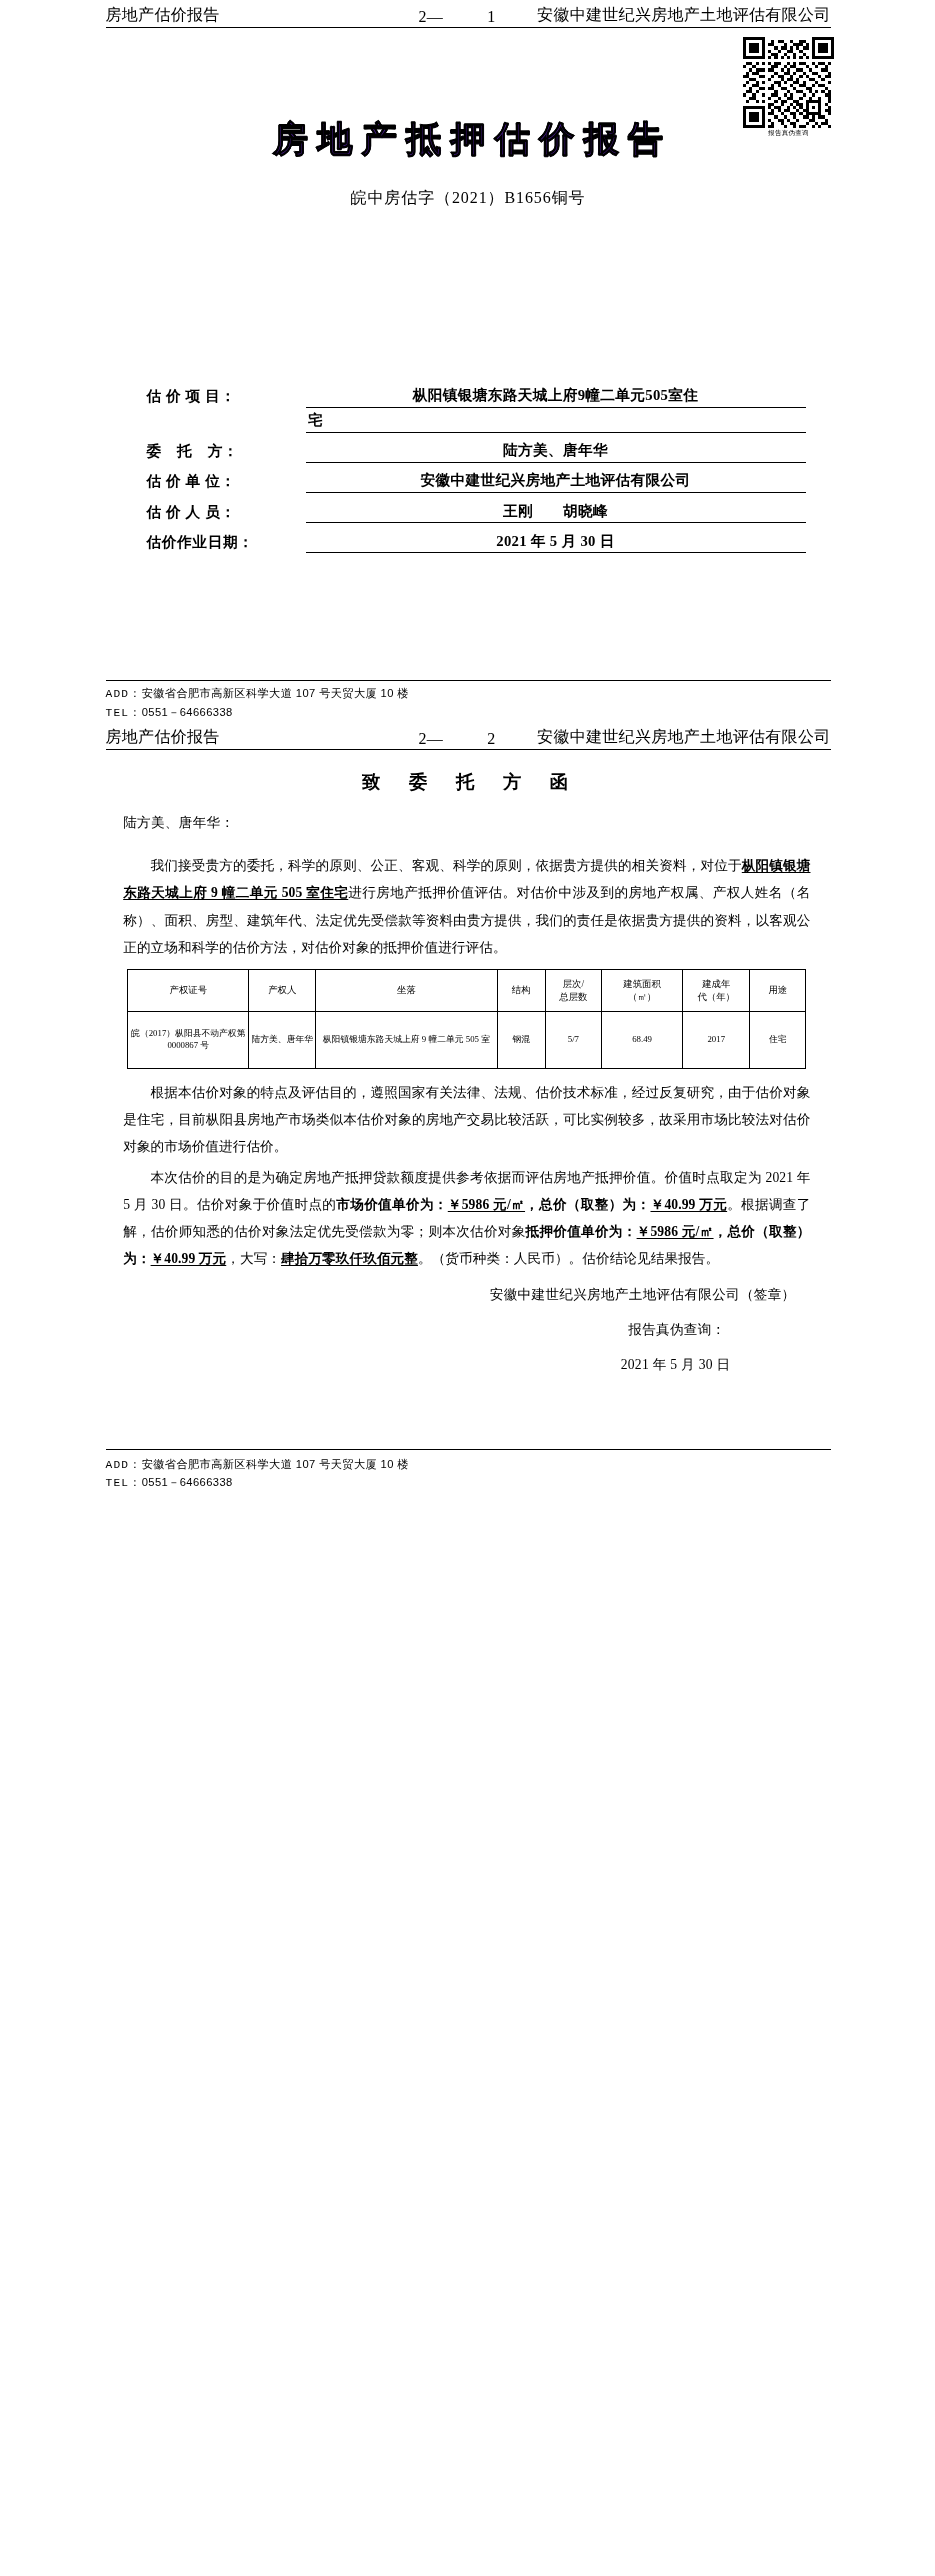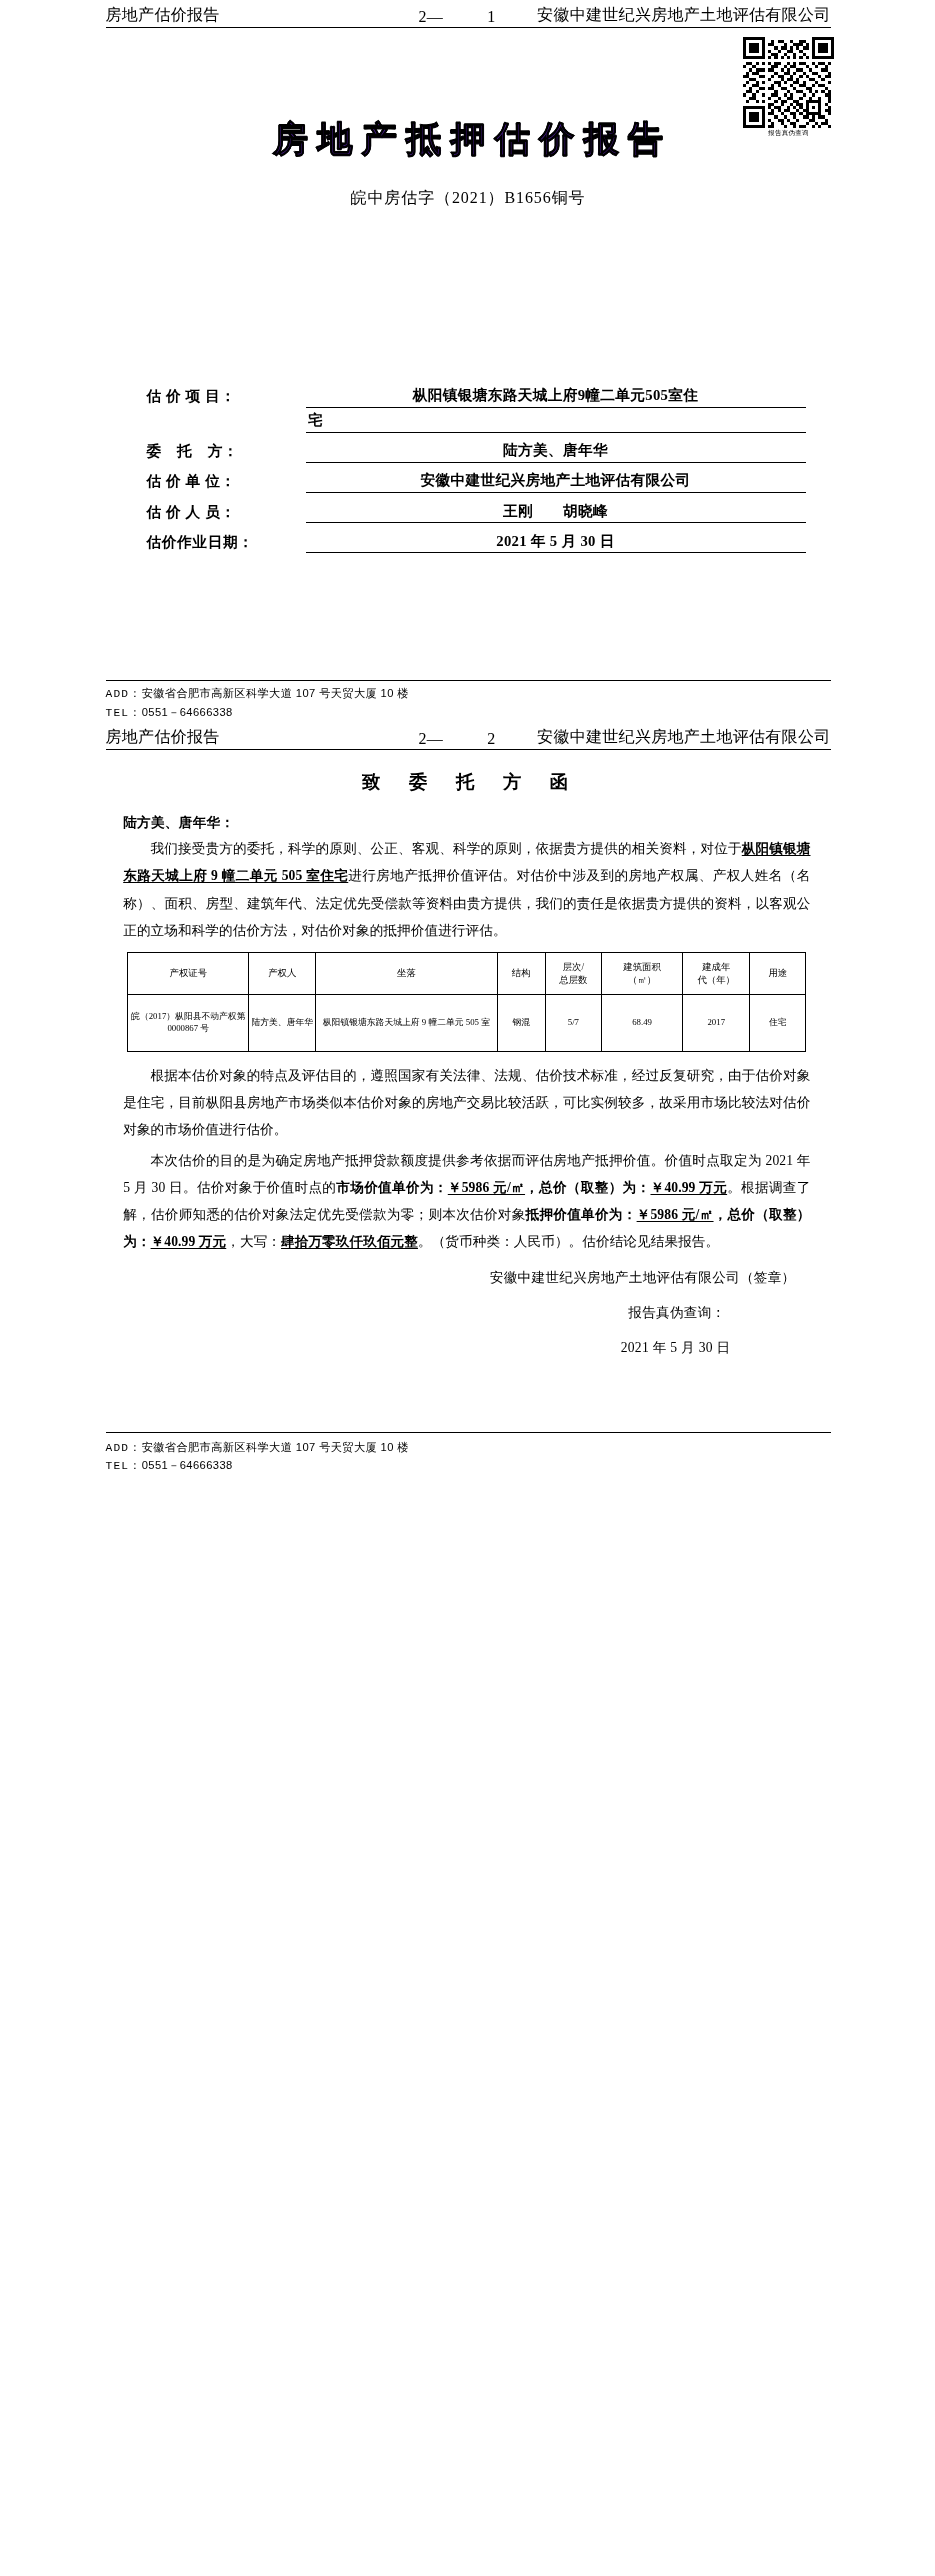--- a/index.html
+++ b/index.html
@@ -158,22 +158,22 @@
     padding-left: 6px;
     font-family: "Liberation Sans", sans-serif;
   }
   .body-wrap {
     width: 725px;
     margin: 0 auto;
     padding: 0 20px 0 17.7px;
   }
   .salutation {
     font-size: 13.6px;
-    font-weight: bold;
-    margin-bottom: 3px;
+    font-weight: normal;
+    margin-bottom: 20px;
     letter-spacing: 0.3px;
   }
   p.para {
     font-size: 13.6px;
     line-height: 2.0;
     text-align: justify;
     text-justify: inter-ideograph;
     text-indent: 2em;
     margin-bottom: 3.5px;
     letter-spacing: 0.1px;

